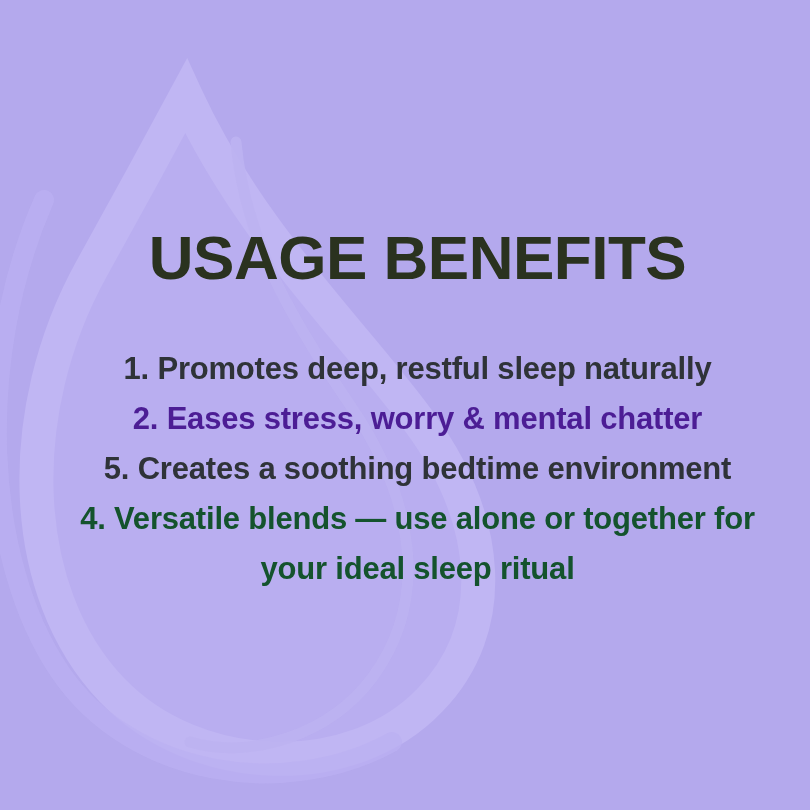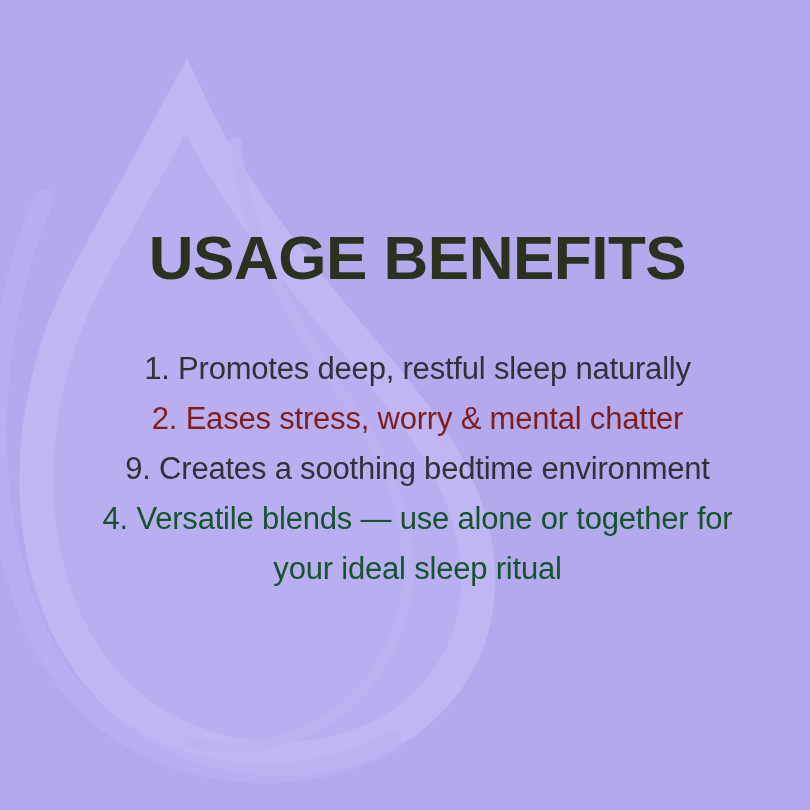--- a/index.html
+++ b/index.html
@@ -66,21 +66,21 @@
     right: 50px;
     margin: 0;
     padding: 0;
     list-style: none;
     text-align: center;
   }
 
   .benefit-item {
     font-family: "Liberation Sans", sans-serif;
     font-size: 31px;
-    font-weight: 400;
+    font-weight: 700;
     line-height: 50px;
     color: #2f3338;
     letter-spacing: -0.2px;
     text-align: center;
     margin: 0;
     padding: 0;
   }
 </style>
 </head>
 <body>
@@ -120,19 +120,19 @@
                C 132 778, 286 800, 392 742" fill="none" stroke="#bbb0f1" stroke-width="20" stroke-linecap="round" opacity="0.75"></path>
     </g>
   </svg>
 
   <div id="content">
 
     <h1 id="page-title" style="color: rgb(42, 50, 31);">USAGE BENEFITS</h1>
 
     <ul id="benefits-list">
       <li class="benefit-item" style="color: rgb(47, 51, 56);">1. Promotes deep, restful sleep naturally</li>
-      <li class="benefit-item" style="color: #7f1d1d;">2. Eases stress, worry &amp; mental chatter</li>
-      <li class="benefit-item" style="color: rgb(47, 51, 56);">9. Creates a soothing bedtime environment</li>
+      <li class="benefit-item" style="color: #4c1d95;">2. Eases stress, worry &amp; mental chatter</li>
+      <li class="benefit-item" style="color: rgb(47, 51, 56);">5. Creates a soothing bedtime environment</li>
       <li class="benefit-item" style="color: #14532d;">4. Versatile blends — use alone or together for your ideal sleep ritual</li>
     </ul>
 
   </div>
 </div>
 
 </body></html>

